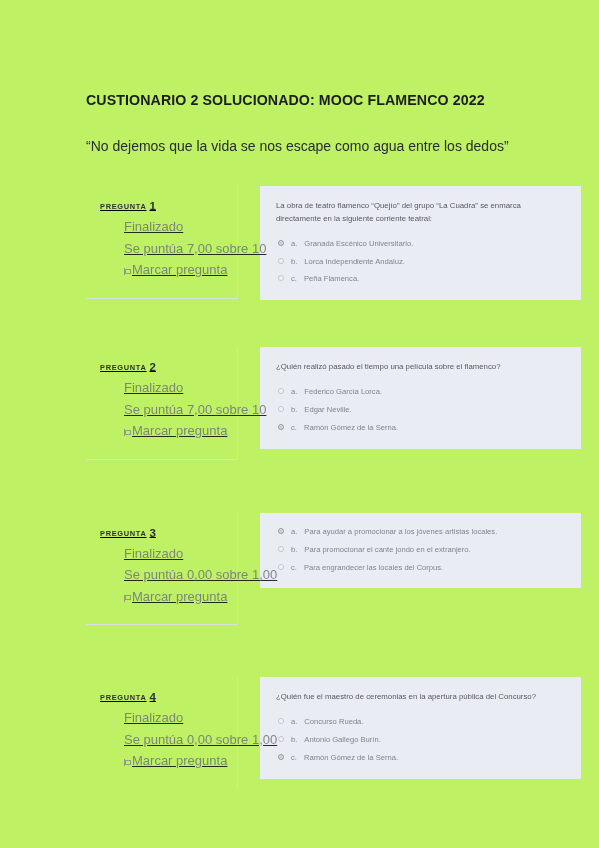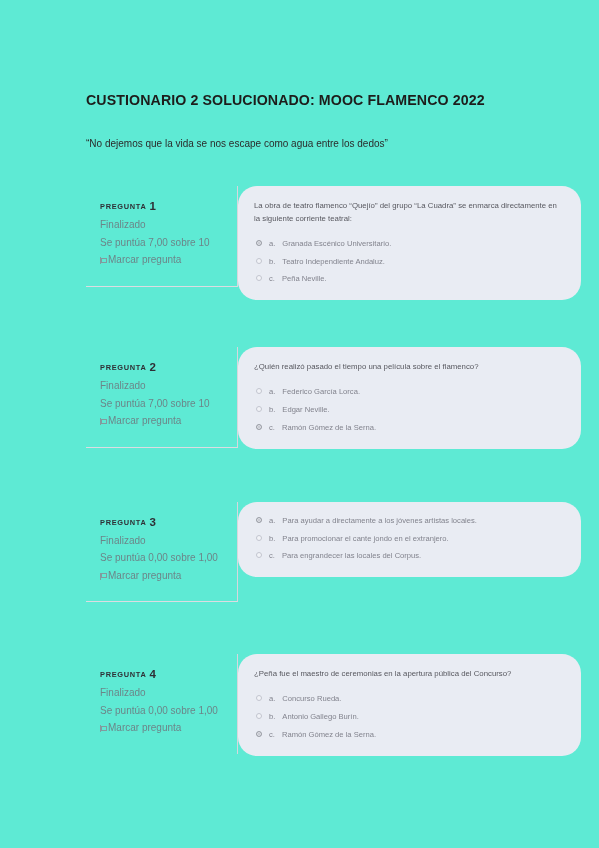--- a/index.html
+++ b/index.html
@@ -10,82 +10,84 @@
   body {
     width: 599px;
     height: 848px;
     position: relative;
     font-family: "Liberation Sans", sans-serif;
     overflow: hidden;
   }
   .page {
     position: absolute;
     inset: 0;
-    background: #5eead4;
+    background: #bef264;
     padding: 0;
   }
   .doc-title {
     position: absolute;
     left: 86px;
     top: 92px;
     font-size: 14.2px;
     font-weight: bold;
     letter-spacing: 0.1px;
     color: #1d1d1b;
     white-space: nowrap;
   }
   .doc-subtitle {
     position: absolute;
     left: 86px;
     top: 138px;
-    font-size: 10px;
+    font-size: 14px;
     color: #2b2b2b;
     white-space: nowrap;
   }
   .quiz {
     position: absolute;
     left: 86px;
     top: 186px;
     width: 495px;
   }
   .qblock {
     position: relative;
     display: flex;
     align-items: flex-start;
   }
   .qmeta {
     width: 152px;
     flex: 0 0 152px;
     box-sizing: border-box;
     padding: 14px 10px 14px 14px;
     border-right: 1px solid #d7d7dd;
+    text-decoration: underline;
   }
   .qmeta-sep {
     border-bottom: 1px solid #dcdce1;
   }
   .qnum-line {
     font-size: 7.4px;
     font-weight: bold;
     letter-spacing: 0.7px;
     color: #2f2f35;
     margin-bottom: 7px;
     white-space: nowrap;
   }
   .qnum-line .num {
     font-size: 11.5px;
     font-weight: bold;
     letter-spacing: 0;
     margin-left: 3px;
     vertical-align: -1px;
   }
   .qmeta-row {
-    font-size: 10px;
+    font-size: 13px;
     color: #6f6f78;
     margin-bottom: 6.5px;
     white-space: nowrap;
+    margin-left: 24px;
   }
   .qmeta-row.flag {
     color: #6f6f78;
   }
   .flag-icon {
     display: inline-block;
     width: 5px;
     height: 7px;
     position: relative;
     margin-right: 3px;
@@ -104,21 +106,21 @@
     left: 1px; top: 0.5px;
     width: 3.5px; height: 3px;
     border: 0.7px solid #8a8a93;
     background: transparent;
   }
   .qpanel {
     flex: 1;
     box-sizing: border-box;
     background: #e9ecf3;
     padding: 14px 16px 16px 16px;
-    border-radius: 19px;
+    margin-left: 22px;
   }
   .qtext {
     font-size: 7.8px;
     line-height: 1.65;
     color: #35353c;
     margin-bottom: 13px;
   }
   .opt {
     display: flex;
     align-items: flex-start;
@@ -176,26 +178,26 @@
           <div class="qtext blurtext">La obra de teatro flamenco “Quejío” del grupo “La Cuadra” se enmarca directamente en la siguiente corriente teatral:</div>
           <div>
             <div class="opt blurtext">
               <span class="radio selected"></span>
               <span class="opt-letter">a.</span>
               <span class="opt-text">Granada Escénico Universitario.</span>
             </div>
             <div class="opt blurtext">
               <span class="radio"></span>
               <span class="opt-letter">b.</span>
-              <span class="opt-text">Teatro Independiente Andaluz.</span>
-            </div>
-            <div class="opt blurtext">
-              <span class="radio"></span>
-              <span class="opt-letter">c.</span>
-              <span class="opt-text">Peña Neville.</span>
+              <span class="opt-text">Lorca Independiente Andaluz.</span>
+            </div>
+            <div class="opt blurtext">
+              <span class="radio"></span>
+              <span class="opt-letter">c.</span>
+              <span class="opt-text">Peña Flamenca.</span>
             </div>
           </div>
         </div>
       </div>
       <div class="qblock" style="margin-top: 47px;">
         <div class="qmeta qmeta-sep">
           <div class="qnum-line"><span>PREGUNTA</span><span class="num">2</span></div>
           <div class="qmeta-row blurtext">Finalizado</div>
           <div class="qmeta-row blurtext">Se puntúa 7,00 sobre 10</div>
           <div class="qmeta-row flag blurtext"><span class="flag-icon"></span><span>Marcar pregunta</span></div>
@@ -226,21 +228,21 @@
           <div class="qnum-line"><span>PREGUNTA</span><span class="num">3</span></div>
           <div class="qmeta-row blurtext">Finalizado</div>
           <div class="qmeta-row blurtext">Se puntúa 0,00 sobre 1,00</div>
           <div class="qmeta-row flag blurtext"><span class="flag-icon"></span><span>Marcar pregunta</span></div>
         </div>
         <div class="qpanel">
           <div>
             <div class="opt blurtext">
               <span class="radio selected"></span>
               <span class="opt-letter">a.</span>
-              <span class="opt-text">Para ayudar a directamente a los jóvenes artistas locales.</span>
+              <span class="opt-text">Para ayudar a promocionar a los jóvenes artistas locales.</span>
             </div>
             <div class="opt blurtext">
               <span class="radio"></span>
               <span class="opt-letter">b.</span>
               <span class="opt-text">Para promocionar el cante jondo en el extranjero.</span>
             </div>
             <div class="opt blurtext">
               <span class="radio"></span>
               <span class="opt-letter">c.</span>
               <span class="opt-text">Para engrandecer las locales del Corpus.</span>
@@ -249,21 +251,21 @@
         </div>
       </div>
       <div class="qblock" style="margin-top: 52px;">
         <div class="qmeta">
           <div class="qnum-line"><span>PREGUNTA</span><span class="num">4</span></div>
           <div class="qmeta-row blurtext">Finalizado</div>
           <div class="qmeta-row blurtext">Se puntúa 0,00 sobre 1,00</div>
           <div class="qmeta-row flag blurtext"><span class="flag-icon"></span><span>Marcar pregunta</span></div>
         </div>
         <div class="qpanel">
-          <div class="qtext blurtext">¿Peña fue el maestro de ceremonias en la apertura pública del Concurso?</div>
+          <div class="qtext blurtext">¿Quién fue el maestro de ceremonias en la apertura pública del Concurso?</div>
           <div>
             <div class="opt blurtext">
               <span class="radio"></span>
               <span class="opt-letter">a.</span>
               <span class="opt-text">Concurso Rueda.</span>
             </div>
             <div class="opt blurtext">
               <span class="radio"></span>
               <span class="opt-letter">b.</span>
               <span class="opt-text">Antonio Gallego Burín.</span>

